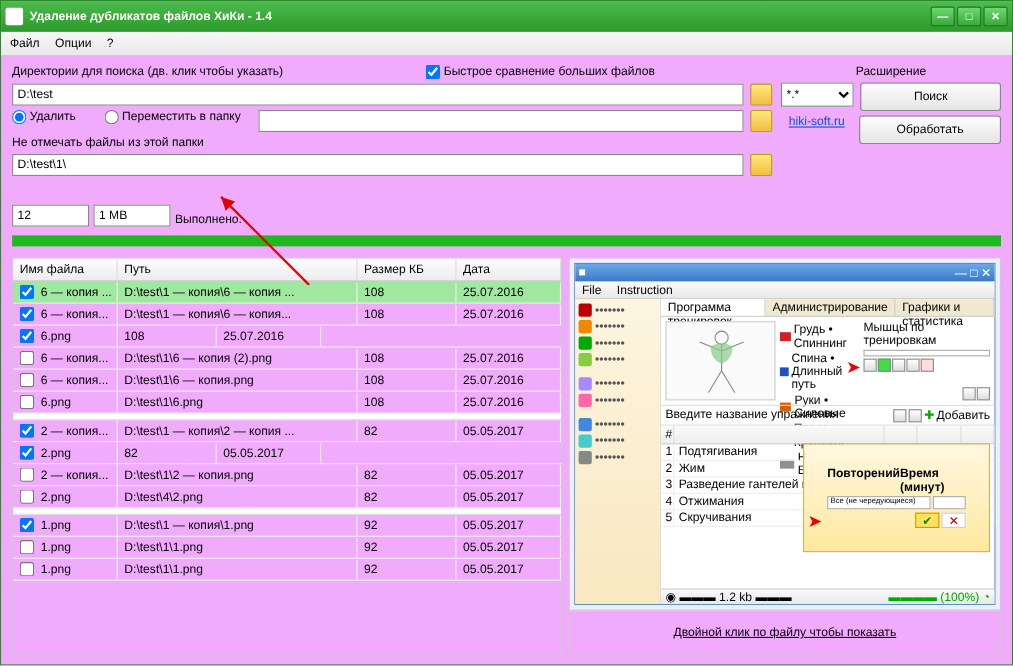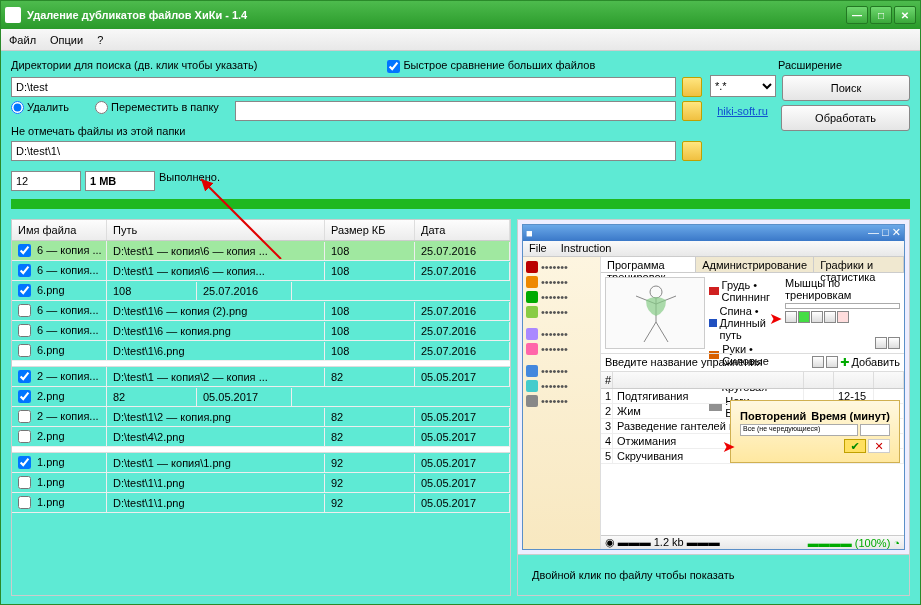--- a/index.html
+++ b/index.html
@@ -1,17 +1,17 @@
 <!DOCTYPE html>
 <html><head>
 <meta charset="utf-8">
 <style>
 * { box-sizing: border-box; margin: 0; padding: 0; font-family: Tahoma, sans-serif; font-size: 11px; }
 body { background: #f0f0f0; }
-.window { width: 921px; height: 605px; border: 1px solid #2a8a2a; background: #5eead4; display: flex; flex-direction: column; }
+.window { width: 921px; height: 605px; border: 1px solid #2a8a2a; background: #f0abfc; display: flex; flex-direction: column; }
 .titlebar { height: 28px; background: linear-gradient(#4dbb4d, #2a9a2a); display: flex; align-items: center; padding: 0 4px; color: #fff; font-weight: bold; }
 .titlebar .appicon { width: 16px; height: 16px; background: #fff; border-radius: 2px; margin-right: 6px; display:inline-block; }
 .titlebar .title { flex: 1; }
 .winbtns { display: flex; gap: 2px; }
 .winbtn { width: 22px; height: 18px; background: linear-gradient(#6fd86f,#3aa83a); border: 1px solid #237823; border-radius: 2px; display:flex; align-items:center; justify-content:center; color:#fff; font-size:10px; cursor:pointer;}
 .menubar { height: 22px; background: linear-gradient(#f8f8f8,#e8e8e8); border-bottom: 1px solid #ccc; display:flex; align-items:center; padding: 0 8px; gap: 14px; }
 .menubar span { cursor: pointer; }
 .content { flex:1; padding: 8px 10px; display:flex; flex-direction:column; gap:4px; }
 .row { display:flex; align-items:flex-start; gap:6px; }
 .label { white-space: nowrap; }
@@ -30,26 +30,26 @@
 .th { padding: 4px 6px; border-right:1px solid #ddd; font-weight:normal; }
 .th.c1 { width: 95px; } .th.c2 { flex:1; } .th.c3 { width: 90px; } .th.c4 { width: 95px; }
 .tbody { flex:1; overflow-y:auto; }
 .tr { display:flex; border-bottom:1px solid #eee; align-items:flex-end; }
 .tr.sel { background: #a0e8a0; }
 .td { padding: 3px 6px; border-right:1px solid #eee; white-space:nowrap; overflow:hidden; text-overflow:ellipsis; }
 .td.c1 { width: 95px; display:flex; align-items:center; gap:3px; }
 .td.c2 { flex:1; } .td.c3 { width:90px; } .td.c4 { width:95px; }
 .sep { height:6px; background:#fff; border-bottom:1px solid #ddd; }
 .preview { flex:1; background:#eef; border-bottom:1px solid #ccc; position:relative; display:flex; flex-direction:column; }
-.caption { padding: 14px; }
+.caption { text-align:center; padding: 14px; text-decoration: underline; }
 .arrow { position:absolute; width:200px; height:100px; pointer-events:none; }
 .toprow1 { display:flex; gap:8px; align-items:flex-start; }
 .leftblock { flex:1; display:flex; flex-direction:column; gap:4px; }
 .rightblock { width:200px; display:flex; flex-direction:column; gap:4px; align-items:stretch; }
-.smallinputs { display:flex; gap:4px; align-items:flex-start; margin-top:6px; }
+.smallinputs { display:flex; gap:4px; align-items:flex-end; margin-top:22px; }
 .preview-inner{flex:1; margin:4px; border:1px solid #5a8fc8; display:flex; flex-direction:column; background:#fff;}
 .pv-title{height:16px; background:linear-gradient(#6aa8e8,#3a78c8); display:flex; justify-content:space-between; align-items:center; padding:0 3px; color:#fff; font-size:8px;}
 .pv-tb{height:16px; background:linear-gradient(#fafafa,#e8e8e8); border-bottom:1px solid #ccc; display:flex; align-items:center; gap:14px; padding:0 6px; font-size:9px;}
 .pv-body{flex:1; display:flex;}
 .pv-side{width:78px; background:linear-gradient(#fdf5e0,#f8e8c0); border-right:1px solid #ddd; display:flex; flex-direction:column; padding:4px 3px; gap:3px;}
 .pv-si{display:flex; align-items:center; gap:3px; font-size:8px; color:#555;}
 .pv-sic{width:12px; height:12px; border-radius:2px;}
 .pv-main{flex:1; display:flex; flex-direction:column;}
 .pv-tabs{height:16px; background:#f0e8d0; border-bottom:1px solid #ccc; display:flex; font-size:8px;}
 .pv-tab{padding:2px 6px; border-right:1px solid #ccc;}
@@ -59,21 +59,21 @@
 .pv-leg{flex:1; display:flex; flex-direction:column; gap:2px; padding-top:2px;}
 .pv-lr{display:flex; align-items:center; gap:3px; font-size:7px;}
 .pv-lc{width:14px; height:8px;}
 .pv-ctrl{width:115px; font-size:7px; display:flex; flex-direction:column; gap:2px;}
 .pv-mid{padding:2px 4px; font-size:8px; border-top:1px solid #ddd; border-bottom:1px solid #ddd; display:flex; justify-content:space-between;}
 .pv-grid{flex:1; position:relative; font-size:8px;}
 .pv-gh{display:flex; background:linear-gradient(#fafafa,#eee); border-bottom:1px solid #ccc;}
 .pv-gh>div{padding:2px 4px; border-right:1px solid #ddd;}
 .pv-gr{display:flex; border-bottom:1px solid #eee;}
 .pv-gr>div{padding:1px 4px; border-right:1px solid #eee;}
-.pv-pop{position:absolute; top:28px; right:4px; width:170px; background:linear-gradient(#fff8e0,#ffe8a0); border:1px solid #d0b050; padding:9px; font-size:8px;}
+.pv-pop{position:absolute; top:16px; right:4px; width:170px; background:linear-gradient(#fff8e0,#ffe8a0); border:1px solid #d0b050; padding:21px; font-size:8px;}
 .pv-status{height:14px; background:linear-gradient(#fafafa,#e8e8e8); border-top:1px solid #ccc; display:flex; justify-content:space-between; align-items:center; padding:0 4px; font-size:7px;}
 .sq{width:12px;height:12px;border:1px solid #888;background:linear-gradient(#fff,#ddd);display:inline-block;}
 .redarr2{position:absolute;color:#e00;font-size:16px;pointer-events:none;}
 </style>
 </head>
 <body>
 
 <div class="window">
   <div class="titlebar">
     <span class="appicon"></span>
@@ -134,21 +134,21 @@
             <marker id="ah" markerWidth="8" markerHeight="8" refX="6" refY="3" orient="auto">
               <path d="M0,0 L6,3 L0,6 Z" fill="#e00000"></path>
             </marker>
           </defs>
         <line x1="190" y1="100" x2="110" y2="20" stroke="#e00000" stroke-width="2" marker-end="url(#ah)"></line>
       </svg>
     </div>
 
     <div class="smallinputs">
       <input type="text" style="width: 70px;" value="12">
-      <input type="text" style="width: 70px; font-weight: bold;" value="1 MB">
+      <input type="text" style="width: 70px;" value="1 MB">
       <span>Выполнено.</span>
     </div>
     <div class="greenbar"></div>
 
     <div class="split">
       <div class="leftpanel">
         <div class="thead">
           <div class="th c1">Имя файла</div>
           <div class="th c2">Путь</div>
           <div class="th c3">Размер КБ</div>

